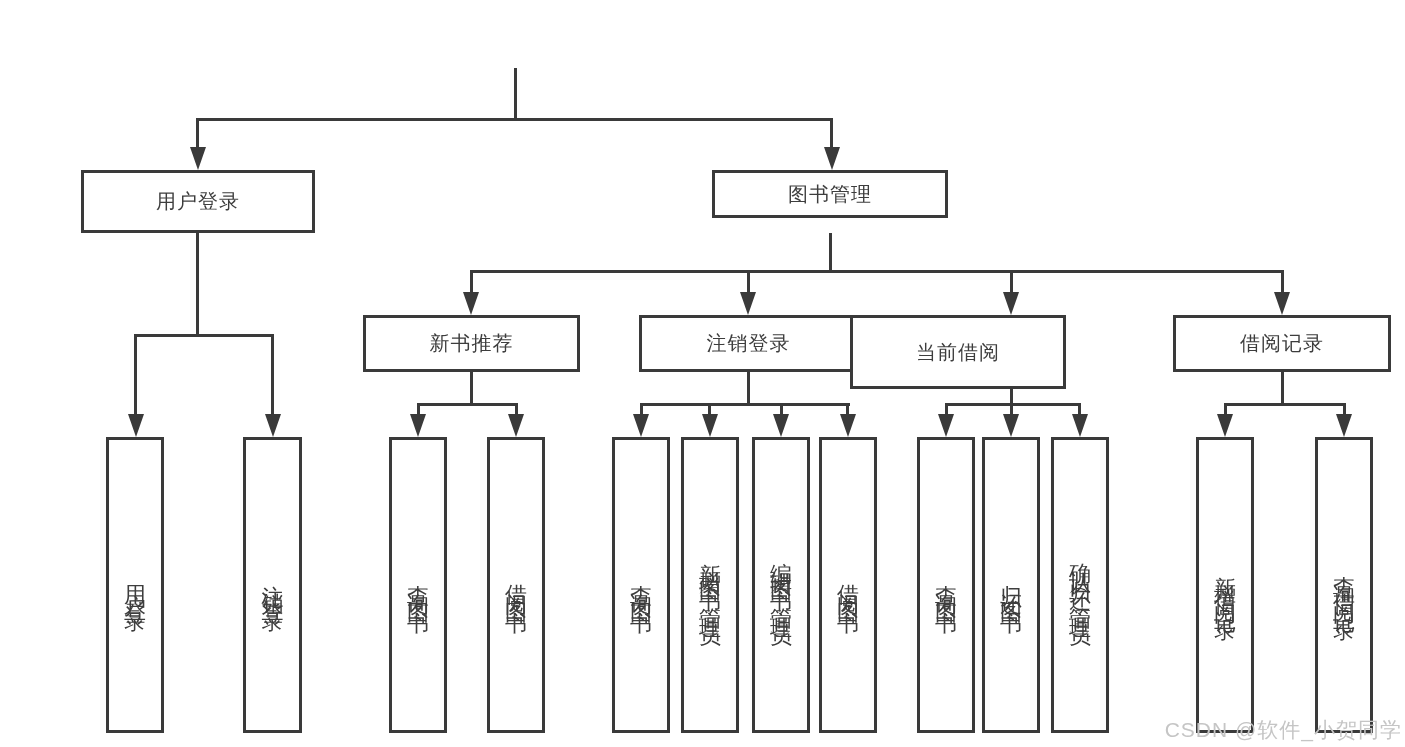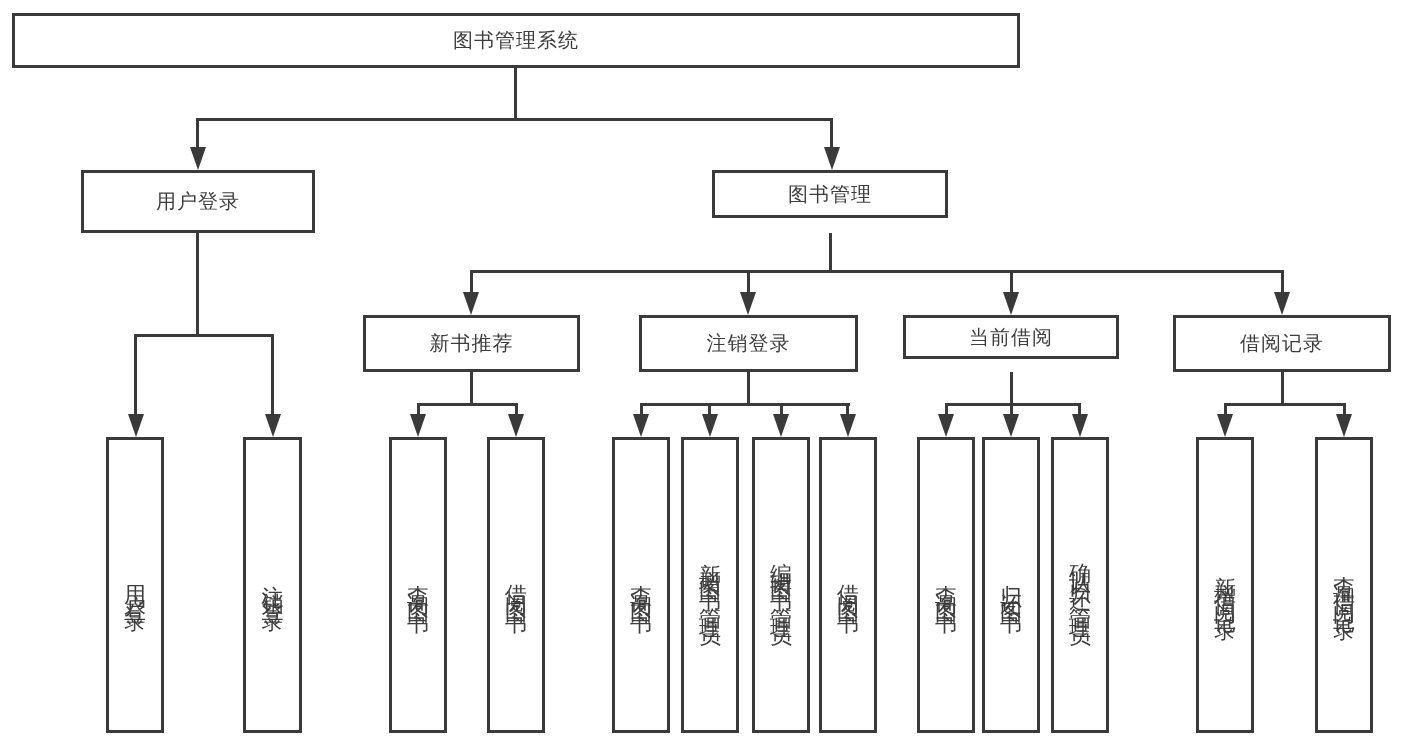--- a/index.html
+++ b/index.html
@@ -78,38 +78,35 @@
   <div class="arrow" style="left:1003px;top:414px"></div>
   <div class="arrow" style="left:1072px;top:414px"></div>
 
   <div class="line" style="left:1281px;top:372px;width:3px;height:33px"></div>
   <div class="line" style="left:1224px;top:403px;width:122px;height:3px"></div>
   <div class="line" style="left:1224px;top:403px;width:3px;height:14px"></div>
   <div class="line" style="left:1343px;top:403px;width:3px;height:14px"></div>
   <div class="arrow" style="left:1217px;top:414px"></div>
   <div class="arrow" style="left:1336px;top:414px"></div>
 
-  <div class="box" style="left:12px;top:13px;width:1008px;height:55px">
-    <span>图书管理系统</span>
-  </div>
 
   <div class="box" style="left:81px;top:170px;width:234px;height:63px">
     <span>用户登录</span>
   </div>
   <div class="box" style="left:712px;top:170px;width:236px;height:48px">
     <span>图书管理</span>
   </div>
 
   <div class="box" style="left:363px;top:315px;width:217px;height:57px">
     <span>新书推荐</span>
   </div>
   <div class="box" style="left:639px;top:315px;width:219px;height:57px">
     <span>注销登录</span>
   </div>
-  <div class="box" style="left:903px;top:315px;width:216px;height:44px">
+  <div class="box" style="left:850px;top:315px;width:216px;height:74px">
     <span>当前借阅</span>
   </div>
   <div class="box" style="left:1173px;top:315px;width:218px;height:57px">
     <span>借阅记录</span>
   </div>
 
   <div class="vbox" style="left:106px;top:437px;width:58px;height:296px">
     <span class="vlabel">用户登录</span>
   </div>
   <div class="vbox" style="left:243px;top:437px;width:59px;height:296px">
@@ -146,14 +143,15 @@
     <span class="vlabel">确认归还（管理员）</span>
   </div>
 
   <div class="vbox" style="left:1196px;top:437px;width:58px;height:296px">
     <span class="vlabel">新增借阅记录</span>
   </div>
   <div class="vbox" style="left:1315px;top:437px;width:58px;height:296px">
     <span class="vlabel">查询借阅记录</span>
   </div>
 
+  <div class="watermark">CSDN @软件_小贺同学</div>
 
 </div>
 
 </body></html>

